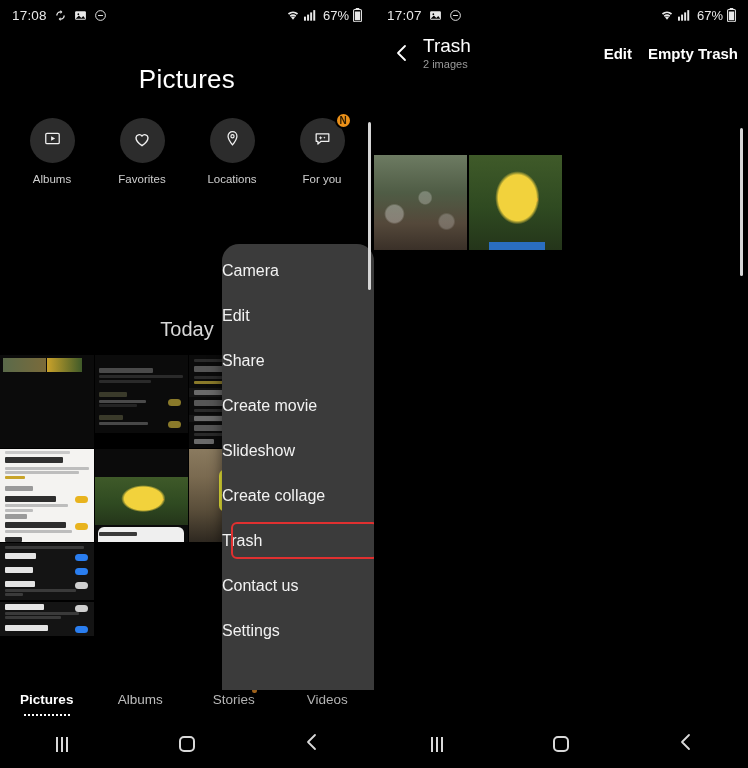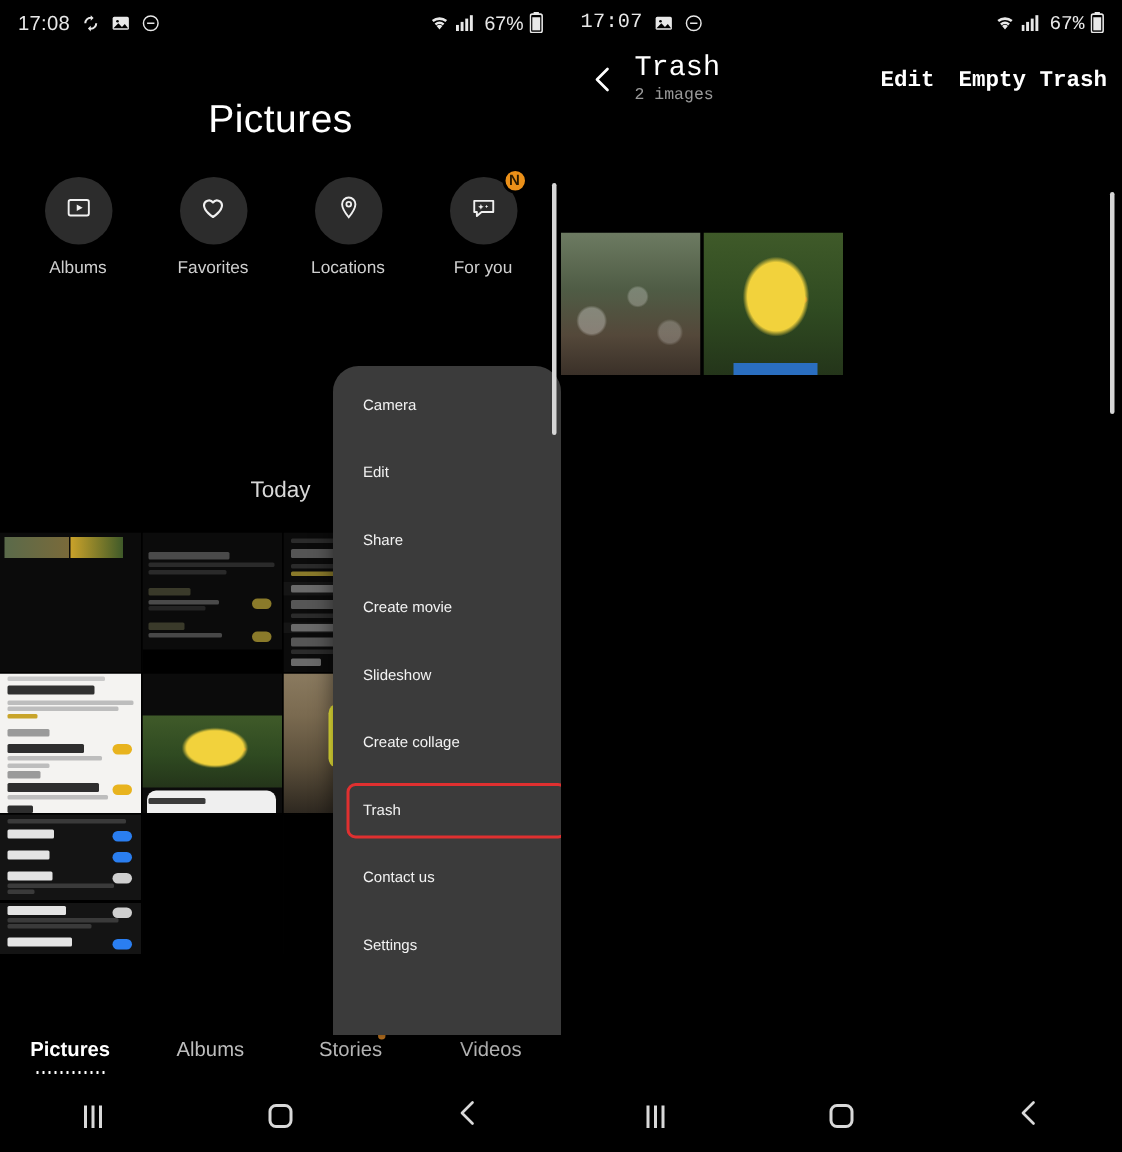--- a/index.html
+++ b/index.html
@@ -13,21 +13,21 @@
     position: relative;
     width: 748px; height: 768px;
     display: flex;
   }
   .panel {
     position: relative;
     width: 374px; height: 768px;
     background: #000;
     overflow: hidden;
   }
-  .panel.right { border-left: 1px solid #000; font-family: Liberation Mono, monospace; }
+  .panel.right { border-left: 1px solid #000; }
 
   
   .statusbar {
     position: absolute; top: 0; left: 0; right: 0;
     height: 30px;
     display: flex; align-items: center;
     padding: 0 12px;
     color: #e8e8e8;
     font-size: 13px;
     z-index: 5;
@@ -68,21 +68,21 @@
     background: #eb9019;
     color: #2a1a00; font-size: 10px; font-weight: 700;
     display: flex; align-items: center; justify-content: center;
     border: 2px solid #000;
   }
 
   
   .today-label {
     position: absolute; left: 0; right: 0; top: 318px;
     text-align: center;
-    color: #d8d8d8; font-size: 15px;
+    color: #d8d8d8; font-size: 20px;
   }
   .photo-grid {
     position: absolute; top: 355px; left: 0;
     width: 374px; height: 318px;
     display: grid;
     grid-template-columns: repeat(4, 93.5px);
     grid-auto-rows: 93px;
     gap: 1px;
   }
   .cell { position: relative; overflow: hidden; background: #050505; }
@@ -134,23 +134,22 @@
     width: 152px; height: 446px;
     background: #3b3b3b;
     border-radius: 17px 17px 0 0;
     z-index: 20;
     padding-top: 4px;
     box-shadow: 0 2px 14px rgba(0,0,0,.55);
   }
   .menu-item {
     height: 45px;
     display: flex; align-items: center;
-    padding-left: 20px;
     color: #f2f2f2;
-    font-size: 10px;
+    font-size: 16px;
     position: relative;
   }
   .menu-item.highlight::after {
     content: "";
     position: absolute;
     left: 9px; right: -4px; top: 4px; bottom: 4px;
     border: 2px solid #e03030;
     border-radius: 6px;
     pointer-events: none;
   }

